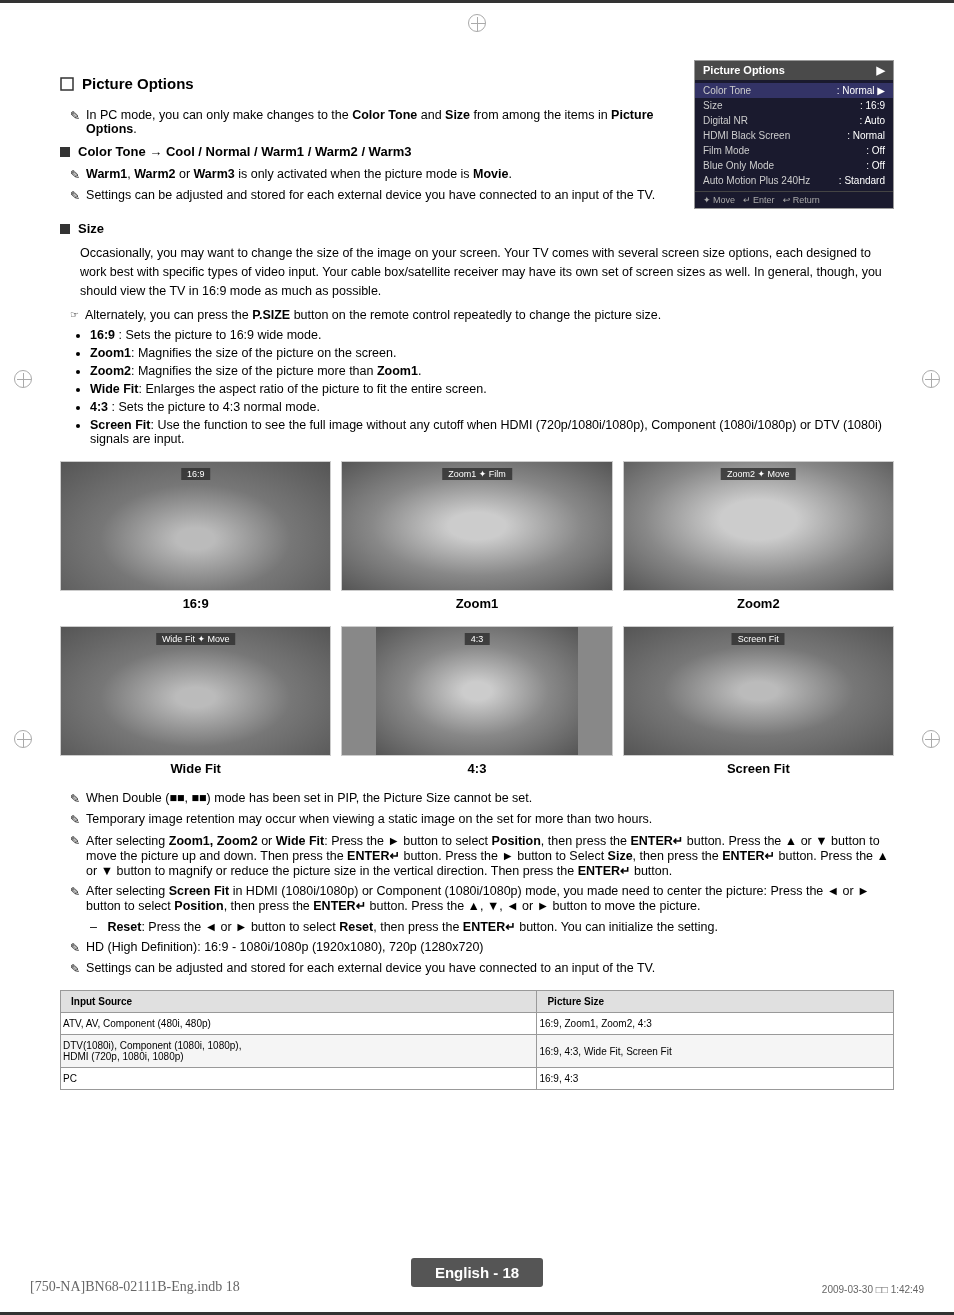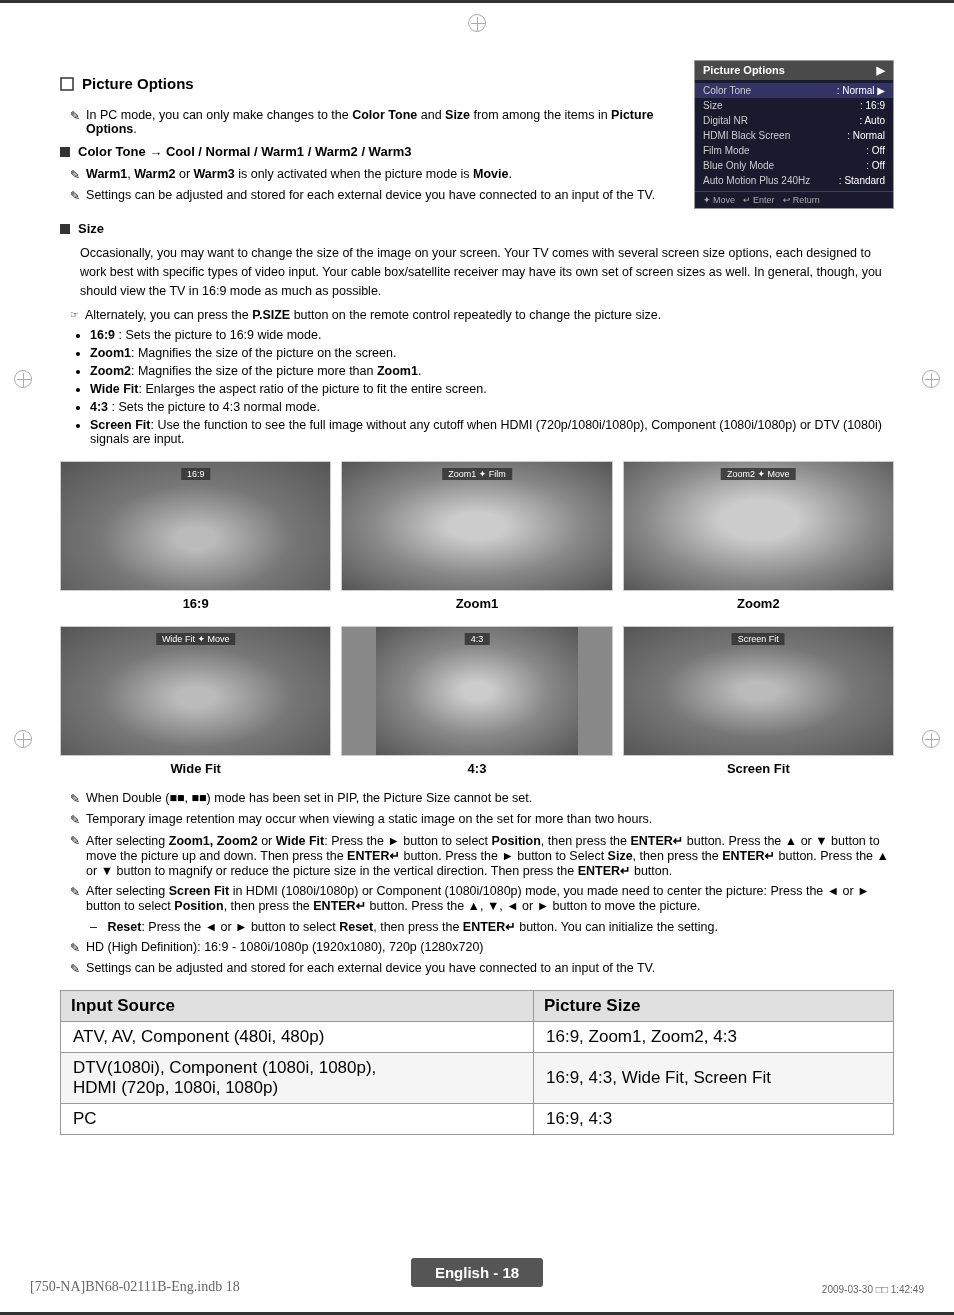--- a/index.html
+++ b/index.html
@@ -182,32 +182,32 @@
       font-size: 13px;
       font-weight: bold;
       margin-top: 5px;
     }
 
     
     .data-table {
       width: 100%;
       border-collapse: collapse;
       margin-top: 14px;
-      font-size: 17px;
+      font-size: 10px;
     }
     .data-table th {
       background: #e0e0e0;
       border: 1px solid #999;
       padding: 5px 10px;
       text-align: left;
       font-weight: bold;
     }
     .data-table td {
       border: 1px solid #999;
-      padding: 5px 12px;
+      padding: 5px 2px;
     }
     .data-table tr:nth-child(even) td {
       background: #f5f5f5;
     }
 
     
     .page-footer {
       position: absolute;
       bottom: 28px;
       left: 0;

